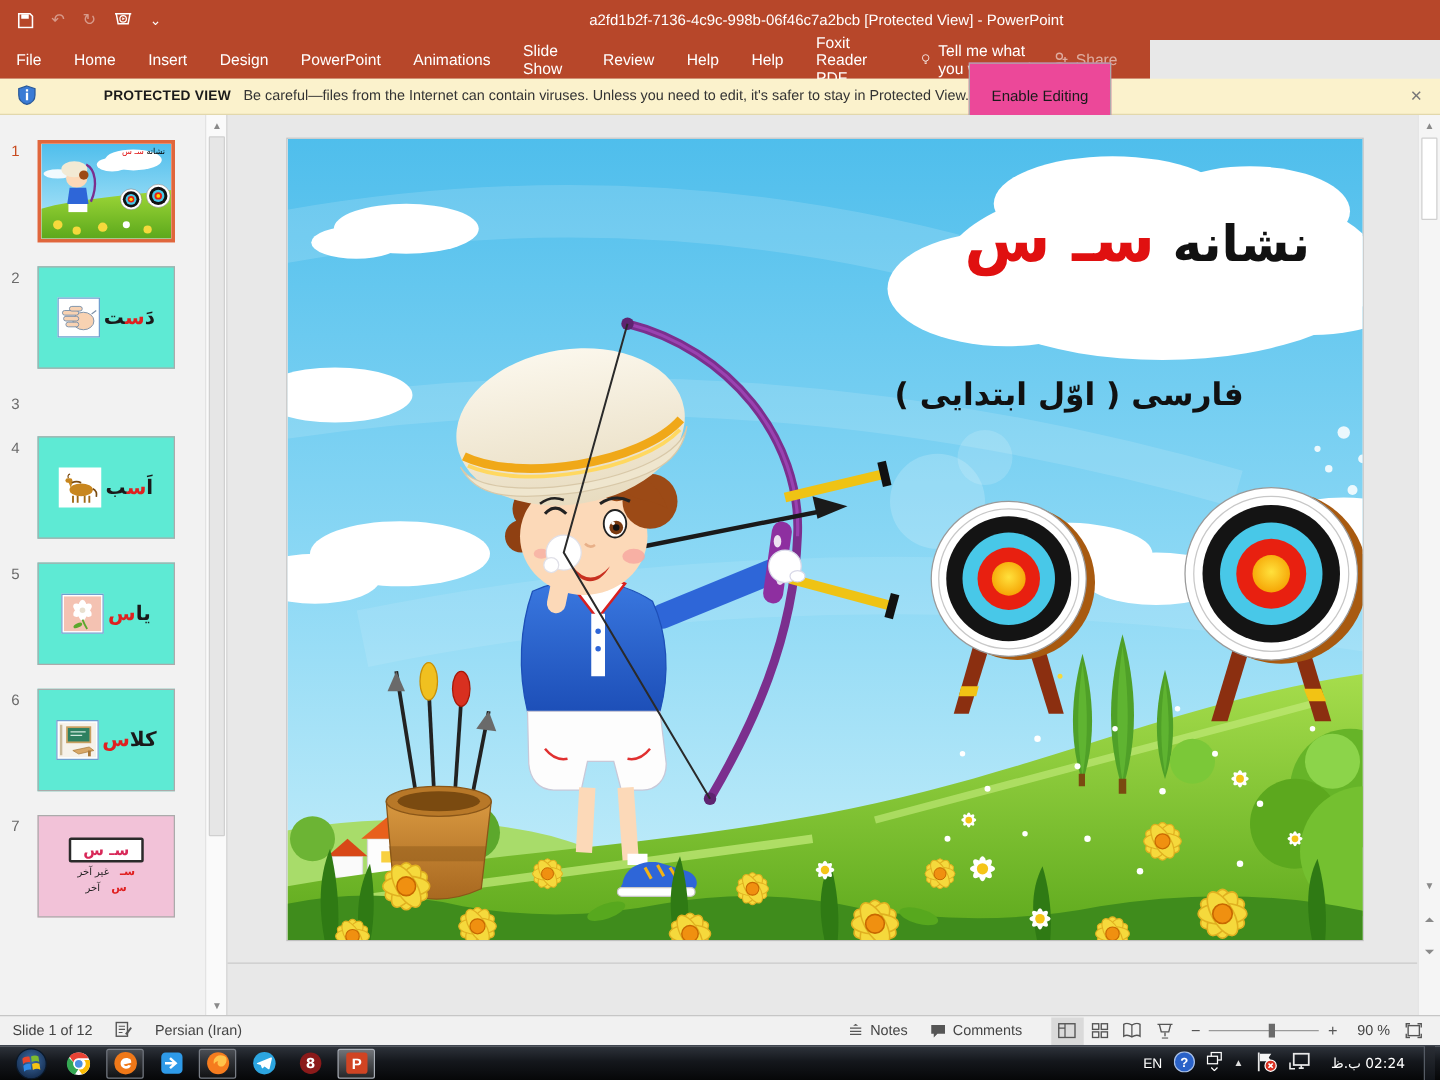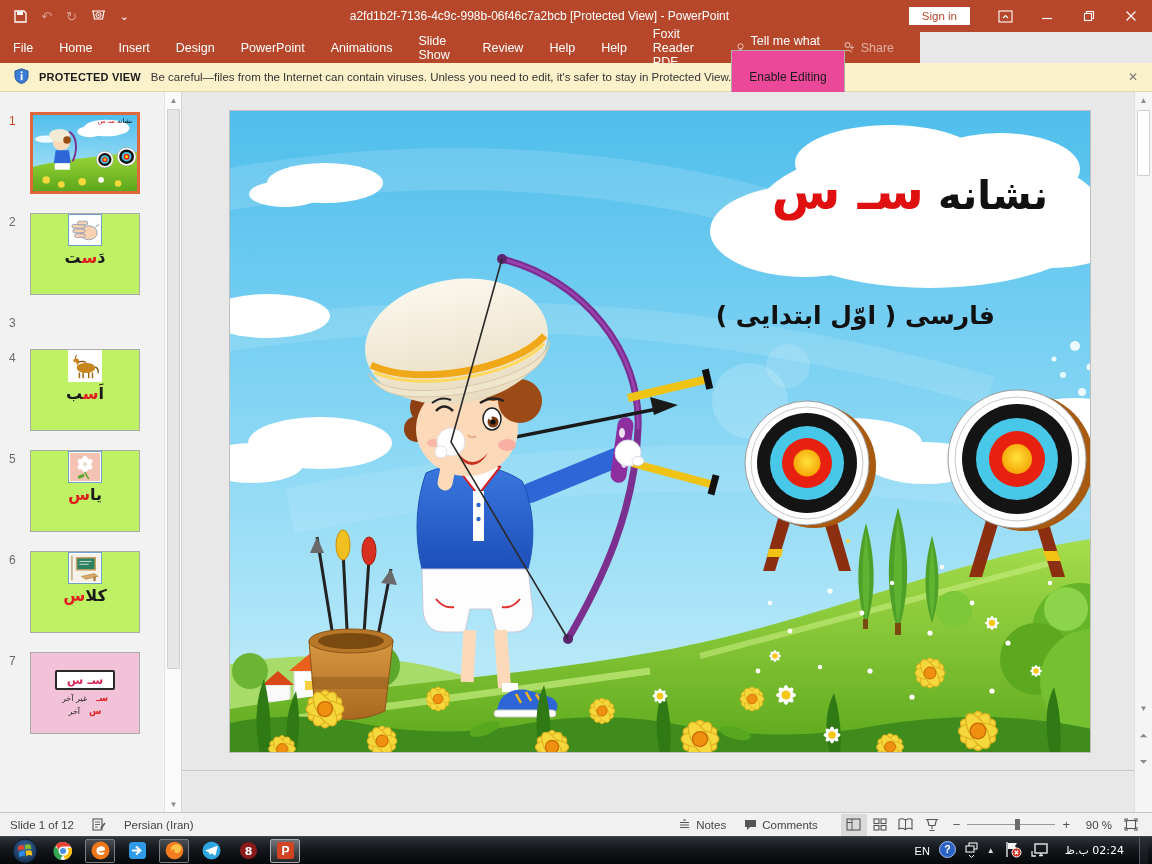--- a/index.html
+++ b/index.html
@@ -23,21 +23,21 @@
   .tabsbar{position:absolute;left:0;top:32px;width:920px;height:31px;background:#B7472A;
            display:flex;align-items:center;color:#fff;font-size:12.5px;}
   .rtab{padding:0 13px;height:31px;display:flex;align-items:center;cursor:pointer;}
   .tellme{display:flex;align-items:center;gap:7px;margin-left:10px;}
   .share{margin-left:auto;margin-right:26px;display:flex;align-items:center;gap:6px;opacity:.55;}
 
   
   .pvbar{position:absolute;left:0;top:63px;width:1152px;height:29px;background:#FBF2CC;
          display:flex;align-items:center;font-size:11.5px;color:#333;border-bottom:1px solid #E2D8AC;}
   .pv-shield{margin:0 10px 0 14px;}
-  .pv-label{font-weight:bold;font-size:11px;color:#1a1a1a;margin-right:10px;letter-spacing:.2px;}
+  .pv-label{font-weight:bold;font-size:11px;color:#1a1a1a;margin-right:10px;letter-spacing:.2px;margin-left:44px;}
   .pv-btn{margin-left:0;background:#ec4899;border:1px solid #ABABAB;padding:19px 17px;font-size:12px;color:#1a1a1a;cursor:pointer;}
   .pv-x{margin-left:auto;margin-right:14px;color:#777;font-size:12px;cursor:pointer;}
 
   
   .content{position:absolute;left:0;top:92px;width:1152px;height:720px;display:flex;}
   .thumbpanel{width:164px;height:720px;background:#F2F2F2;position:relative;overflow:hidden;}
   .thumb-scroll{width:17px;height:720px;background:#FAFAFA;border-left:1px solid #E3E3E3;position:relative;}
   .canvas{flex:1;height:720px;background:#E8E8E8;position:relative;border-left:1px solid #D5D5D5;}
   .right-scroll{width:18px;height:720px;background:#F5F5F5;border-left:1px solid #E0E0E0;position:relative;}
 
@@ -46,21 +46,21 @@
   .sthumb{position:absolute;left:2px;width:13px;background:#E6E6E6;border:1px solid #D0D0D0;border-radius:1px;}
 
   
   .titem{display:flex;margin-top:19px;}
   .tnum{width:30px;padding-left:9px;font-size:12px;color:#6A6A6A;padding-top:2px;}
   .tnum.sel{color:#C84B20;}
   .tbox{width:110px;height:82px;background:#fff;border:1px solid #ABABAB;position:relative;cursor:pointer;overflow:hidden;}
   .tbox.sel{border:3px solid #E0663C;}
   .tbox .mini-title{position:absolute;top:3px;right:5px;direction:rtl;font-size:6.5px;line-height:1;}
   .mini-title .red{color:#E01010;}
-  .word-slide{background:#bef264;display:flex;flex-direction:column;align-items:center;justify-content:flex-start;gap:3px;}
+  .word-slide{background:#5eead4;display:flex;flex-direction:row;align-items:center;justify-content:center;gap:3px;}
   .mini-img{width:34px;height:32px;background:#fff;border:1px solid #6FA0D0;display:flex;align-items:center;justify-content:center;}
   .thumb-word{direction:rtl;font-size:16px;font-weight:bold;color:#1a1a1a;line-height:1.15;}
   .thumb-word .red{color:#E02020;}
   .pink-slide{background:#F2C2D8;display:flex;flex-direction:column;align-items:center;justify-content:center;gap:3px;}
   .pink-box{background:#fff;border:2px solid #2a2a2a;border-radius:2px;padding:1px 10px;direction:rtl;
             font-size:12px;font-weight:bold;color:#D82858;}
   .pink-row{direction:rtl;font-size:8px;color:#222;display:flex;gap:9px;align-items:baseline;}
   .pink-row .red{color:#E02020;font-weight:bold;font-size:9px;}
 
   
@@ -118,45 +118,20 @@
       <span>
         <svg width="15" height="13" viewBox="0 0 15 13">
             <path d="M1 1h13M2 1l1.5 8h8L13 1" fill="none" stroke="#fff" stroke-width="1.2"></path>
             <circle cx="7.5" cy="5" r="2.6" fill="none" stroke="#fff"></circle>
             <path d="M6.8 3.8l2.2 1.2-2.2 1.2z" fill="#fff"></path>
           </svg>
       </span>
       <span style="font-size:11px">⌄</span>
     </div>
     <div class="tb-title">a2fd1b2f-7136-4c9c-998b-06f46c7a2bcb [Protected View]  -  PowerPoint</div>
-    <div class="tb-right">
-      <span class="signin">Sign in</span>
-      <span class="tb-btn">
-        <svg width="15" height="13" viewBox="0 0 15 13">
-            <rect x="1" y="1" width="13" height="11" fill="none" stroke="#fff" stroke-width="1.1"></rect>
-            <path d="M5 8l2.5-2.5L10 8" fill="none" stroke="#fff" stroke-width="1.1"></path>
-          </svg>
-      </span>
-      <span class="tb-btn">
-        <svg width="12" height="12" viewBox="0 0 12 12">
-            <path d="M1 8.5h10" stroke="#fff" stroke-width="1.2"></path>
-          </svg>
-      </span>
-      <span class="tb-btn">
-        <svg width="12" height="12" viewBox="0 0 12 12">
-            <rect x="3.5" y="1.5" width="7" height="7" fill="none" stroke="#fff" stroke-width="1.1"></rect>
-            <rect x="1.5" y="3.5" width="7" height="7" fill="#B7472A" stroke="#fff" stroke-width="1.1"></rect>
-          </svg>
-      </span>
-      <span class="tb-btn">
-        <svg width="12" height="12" viewBox="0 0 12 12">
-            <path d="M1.5 1.5l9 9M10.5 1.5l-9 9" stroke="#fff" stroke-width="1.2"></path>
-          </svg>
-      </span>
-    </div>
   </div>
 
   <div class="tabsbar">
     <span class="rtab">File</span>
     <span class="rtab">Home</span>
     <span class="rtab">Insert</span>
     <span class="rtab">Design</span>
     <span class="rtab">PowerPoint</span>
     <span class="rtab">Animations</span>
     <span class="rtab">Slide Show</span>

